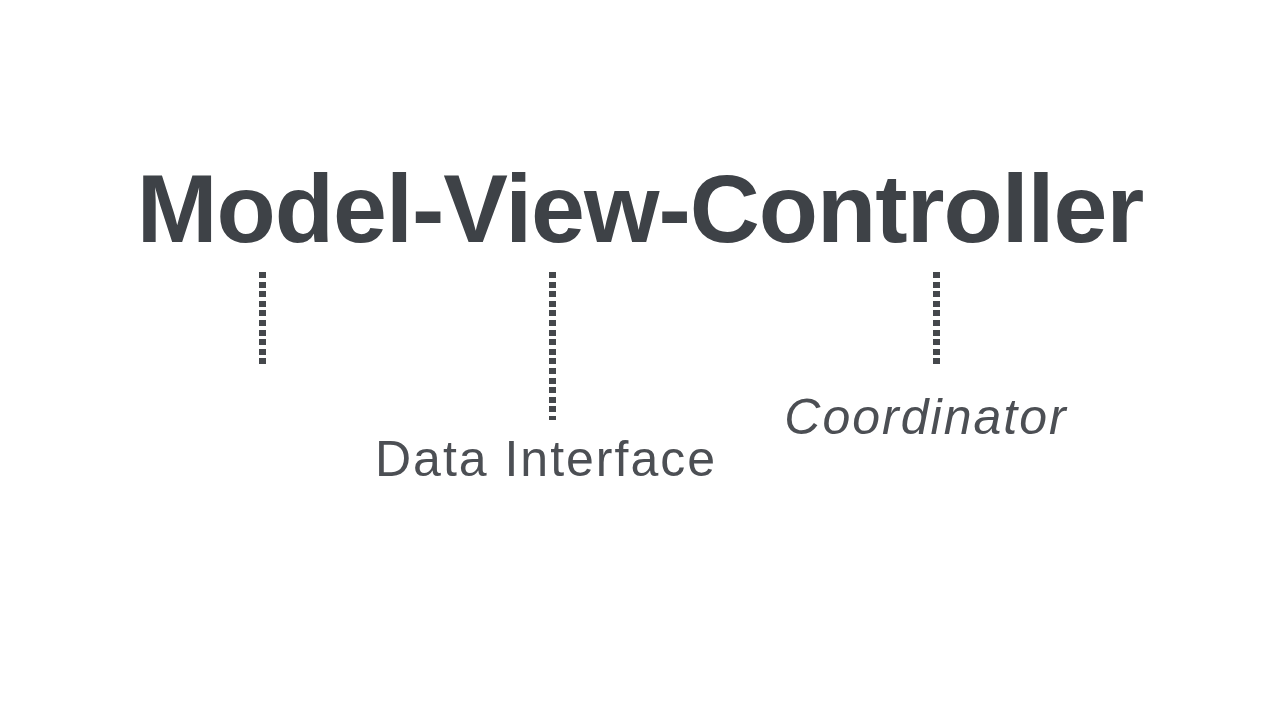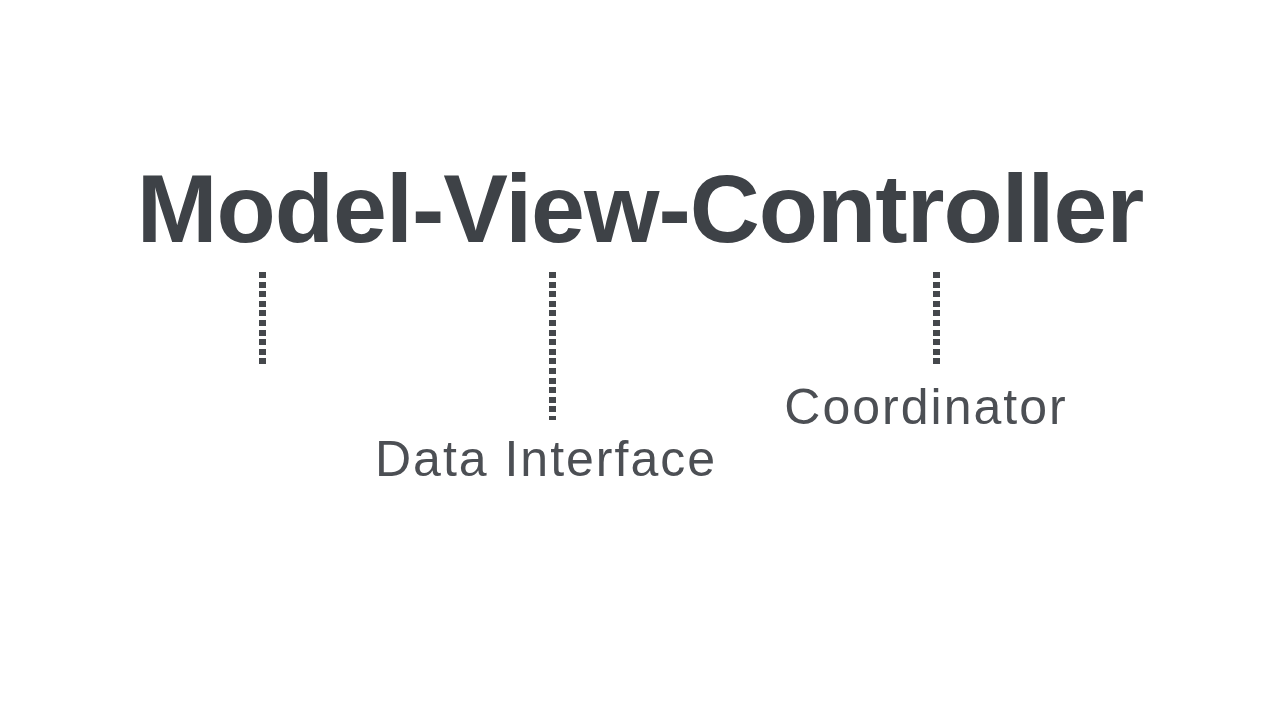--- a/index.html
+++ b/index.html
@@ -47,21 +47,21 @@
     transform: translateX(-50%);
     white-space: nowrap;
     font-size: 50px;
     line-height: 1.0;
     font-weight: normal;
     letter-spacing: 2px;
     color: var(--label-color, #4c4f54);
   }
   .label.l-model      { left: 252px; top: 382px; }
   .label.l-view       { left: 546px; top: 434px; }
-  .label.l-controller { left: 926px; top: 382px; }
+  .label.l-controller { left: 926px; top: 392px; font-style: italic; }
 </style>
 </head>
 <body>
 
 <div class="stage">
 
   <h1 class="title">Model-View-Controller</h1>
 
   <div class="connector c-model"></div>
 

